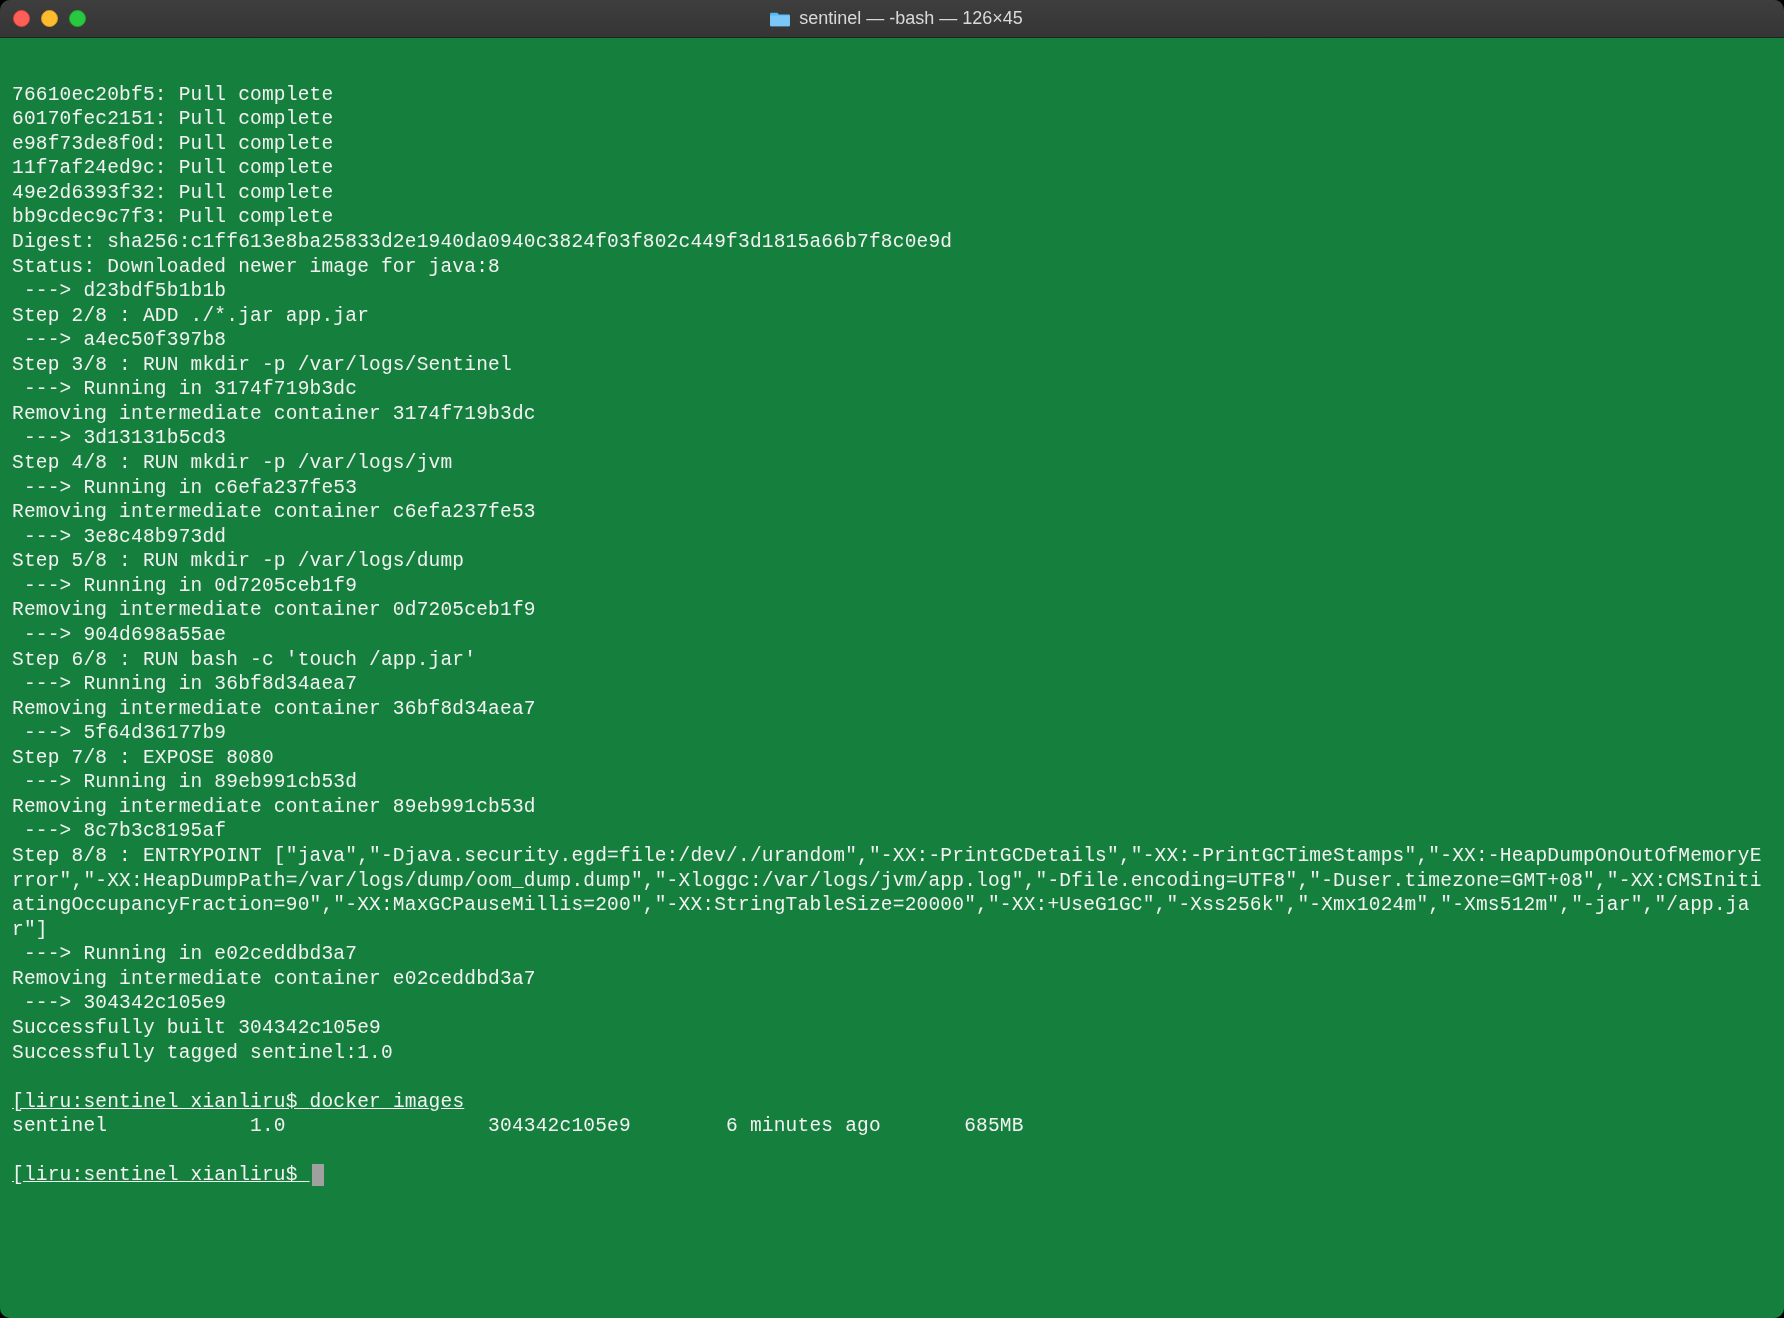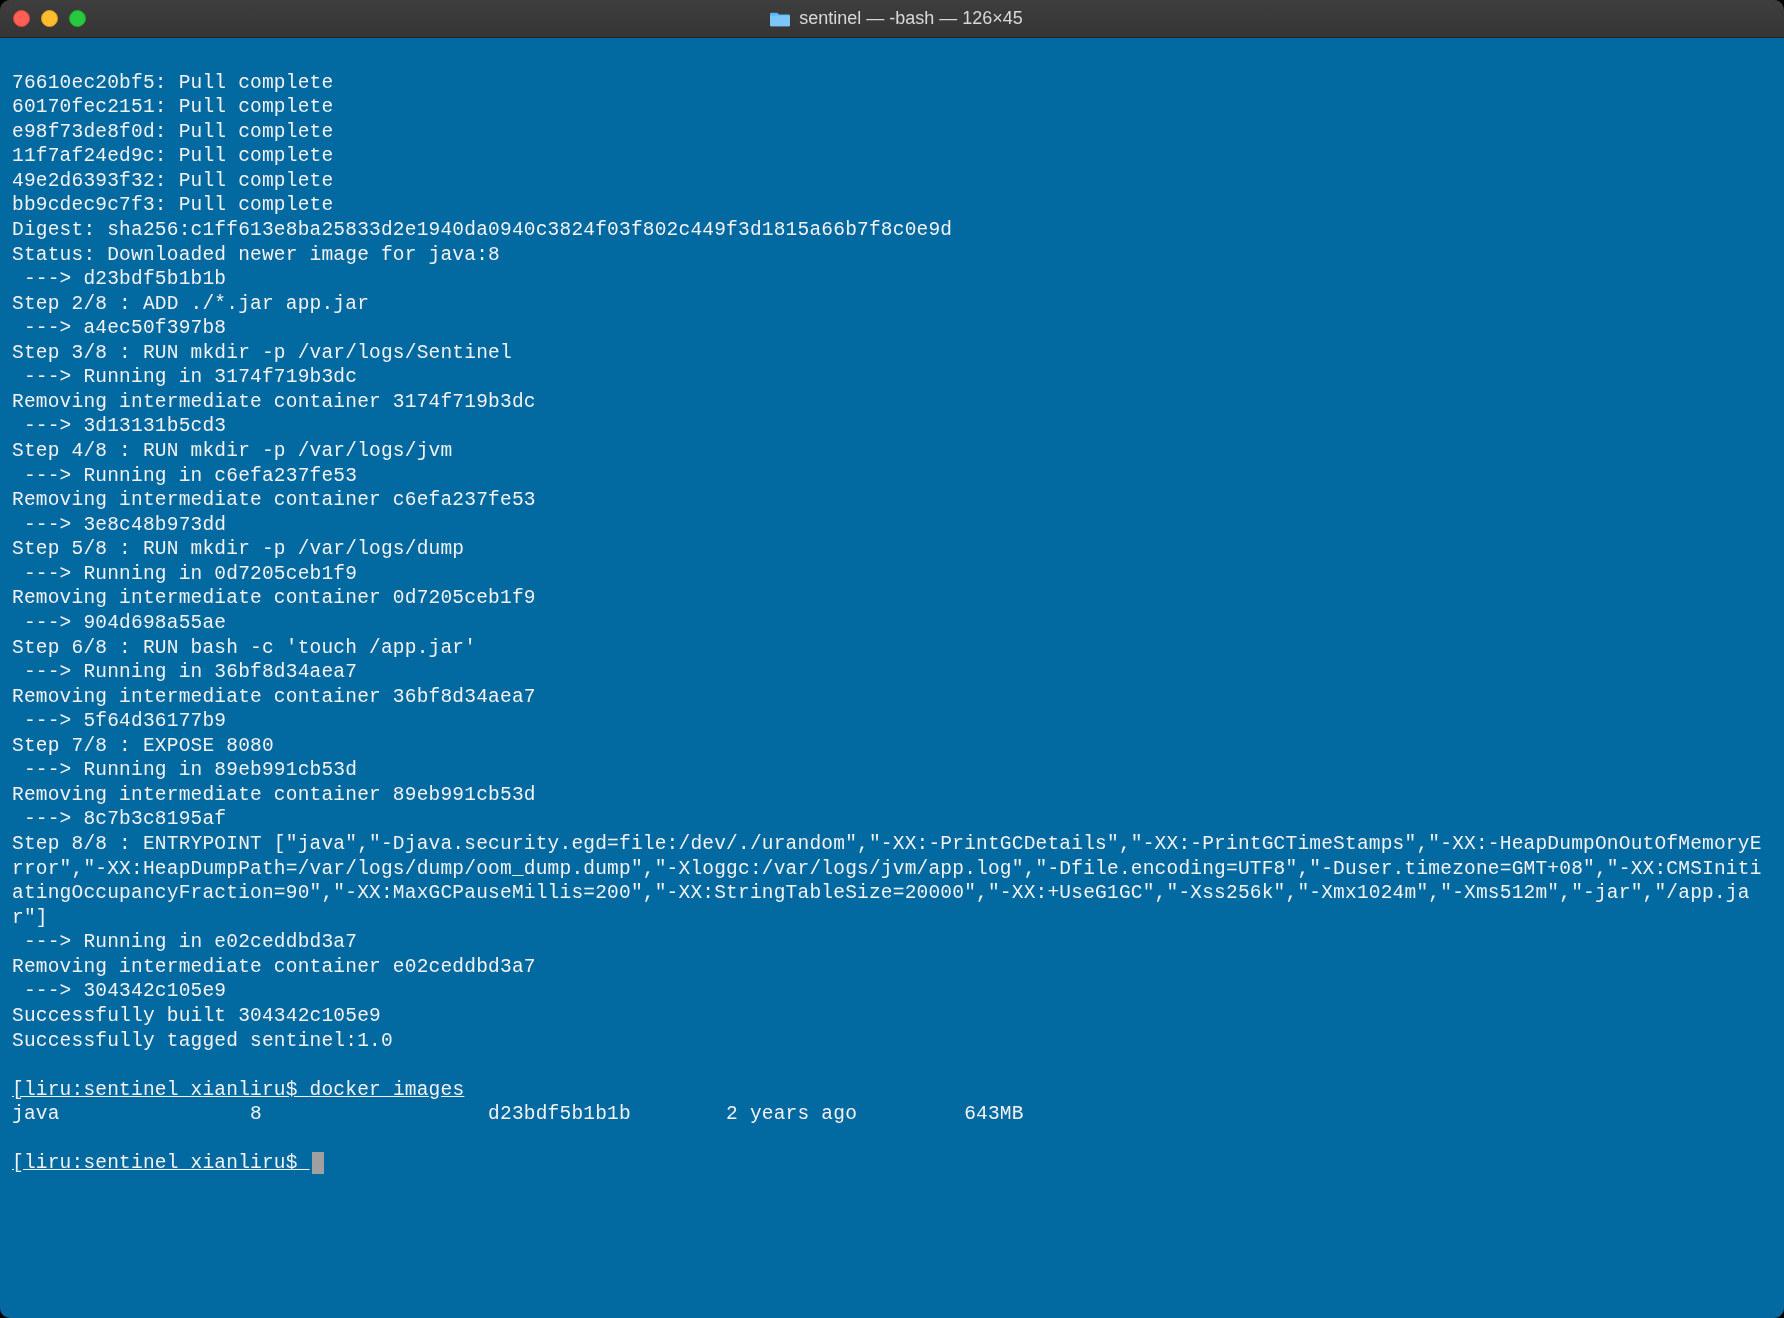--- a/index.html
+++ b/index.html
@@ -75,22 +75,22 @@
 
     .title-text {
       color: #d9d9d9;
       font-size: 18px;
       font-family: -apple-system, BlinkMacSystemFont, "Helvetica Neue", sans-serif;
       font-weight: 500;
     }
 
     .terminal-body {
       flex: 1;
-      background: #0369a1;
-      padding: 8px 12px;
+      background: #15803d;
+      padding: 20px 12px;
       color: #f2f2f2;
       font-size: 19.5px;
       line-height: 1.26;
       white-space: pre;
       font-family: "Menlo", "Monaco", "Courier New", monospace;
       overflow: hidden;
       letter-spacing: 0.2px;
     }
 
     .terminal-body pre {
@@ -169,17 +169,17 @@
  ---&gt; Running in 89eb991cb53d
 Removing intermediate container 89eb991cb53d
  ---&gt; 8c7b3c8195af
 Step 8/8 : ENTRYPOINT ["java","-Djava.security.egd=file:/dev/./urandom","-XX:-PrintGCDetails","-XX:-PrintGCTimeStamps","-XX:-HeapDumpOnOutOfMemoryError","-XX:HeapDumpPath=/var/logs/dump/oom_dump.dump","-Xloggc:/var/logs/jvm/app.log","-Dfile.encoding=UTF8","-Duser.timezone=GMT+08","-XX:CMSInitiatingOccupancyFraction=90","-XX:MaxGCPauseMillis=200","-XX:StringTableSize=20000","-XX:+UseG1GC","-Xss256k","-Xmx1024m","-Xms512m","-jar","/app.jar"]
  ---&gt; Running in e02ceddbd3a7
 Removing intermediate container e02ceddbd3a7
  ---&gt; 304342c105e9
 Successfully built 304342c105e9
 Successfully tagged sentinel:1.0</pre>
 <span class="prompt-line"><span>[liru:sentinel xianliru$ </span><span>docker images</span></span>
-<pre>java                8                   d23bdf5b1b1b        2 years ago         643MB</pre>
+<pre>sentinel            1.0                 304342c105e9        6 minutes ago       685MB</pre>
 <span class="prompt-line"><span>[liru:sentinel xianliru$ </span><span class="cursor"></span></span>
   </div>
 
 </div>
 
 </body></html>

